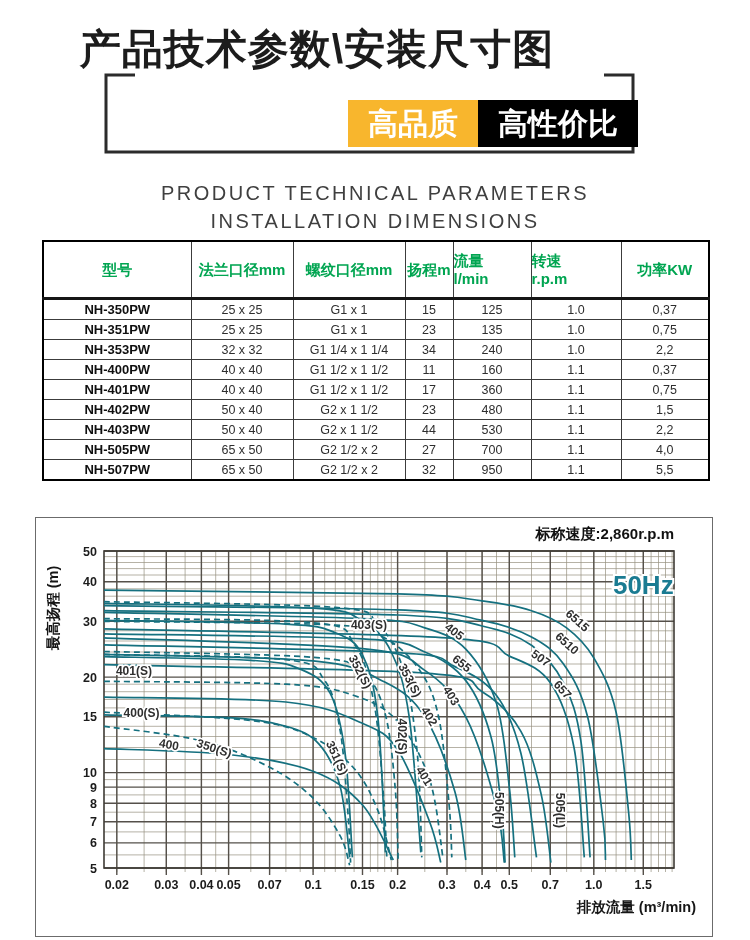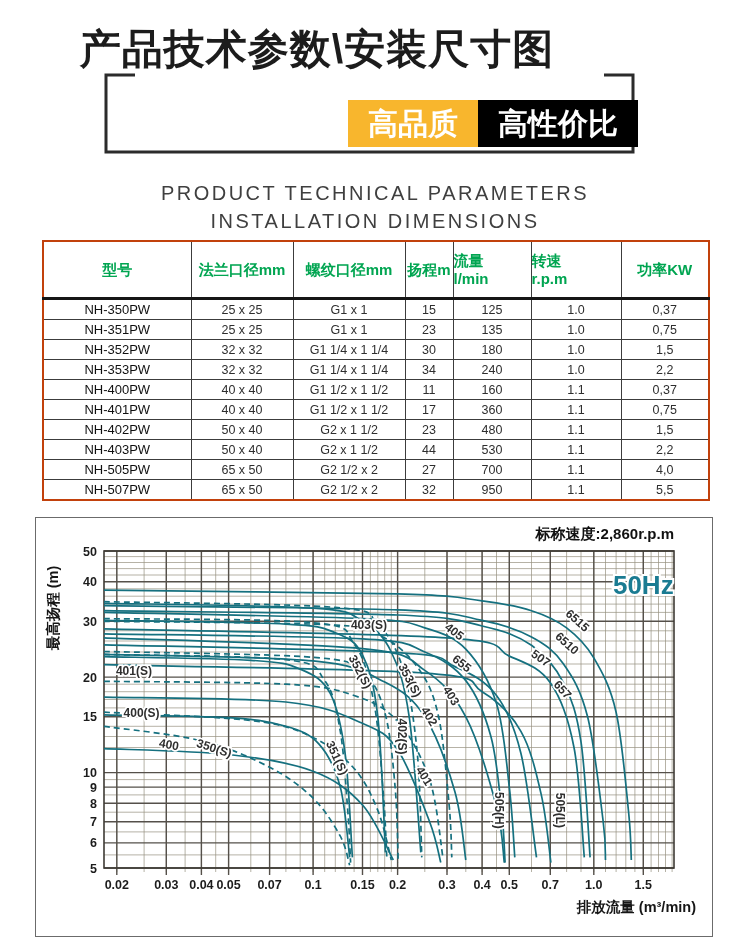--- a/index.html
+++ b/index.html
@@ -12,26 +12,26 @@
   .badges{position:absolute;top:100px;left:0;width:638px;display:flex;justify-content:flex-end;}
   .badge{height:47px;line-height:47px;font-size:30px;font-weight:700;color:#fff;padding:0 20px;}
   .badge-yellow{background:#F8B62D;}
   .badge-dark{background:#000000;}
   .subtitle{position:absolute;top:164px;left:0;width:750px;text-align:center;
     font-size:20px;line-height:28px;color:#3f3f3f;letter-spacing:2.5px;font-weight:500;margin-top:15px;}
   
   .spec-table{position:absolute;top:240px;left:42px;width:666px;border-collapse:collapse;
     table-layout:fixed;background:#fff;}
   .spec-table th,.spec-table td{border:1px solid #3c3c3c;padding:0;overflow:hidden;white-space:nowrap;}
-  .spec-table{border:2px solid #c2410c;}
+  .spec-table{border:2px solid #000000;}
   .spec-table thead th{height:55px;color:#00A551;font-size:15px;font-weight:700;
     text-align:center;vertical-align:middle;border-bottom:3px solid #161616;line-height:1.2;}
   .spec-table thead th.al{text-align:left;padding-left:0;}
   .spec-table tbody td{height:19px;font-size:12.5px;color:#2e2e2e;text-align:center;vertical-align:middle;}
-  .spec-table tbody td.model{font-weight:400;color:#101010;font-size:13px;}
+  .spec-table tbody td.model{font-weight:700;color:#101010;font-size:13px;}
   
   .chart-box{position:absolute;top:517px;left:35px;width:676px;height:418px;
     border:1px solid #6b6b6b;background:#fff;}
   .chart-box svg{display:block;}
 </style>
 </head>
 <body>
 
 <div class="page">
 
@@ -80,29 +80,20 @@
           <td>0,37</td>
         </tr>
         <tr>
           <td class="model">NH-351PW</td>
           <td>25 x 25</td>
           <td>G1 x 1</td>
           <td>23</td>
           <td>135</td>
           <td>1.0</td>
           <td>0,75</td>
-        </tr>
-        <tr>
-          <td class="model">NH-352PW</td>
-          <td>32 x 32</td>
-          <td>G1 1/4 x 1 1/4</td>
-          <td>30</td>
-          <td>180</td>
-          <td>1.0</td>
-          <td>1,5</td>
         </tr>
         <tr>
           <td class="model">NH-353PW</td>
           <td>32 x 32</td>
           <td>G1 1/4 x 1 1/4</td>
           <td>34</td>
           <td>240</td>
           <td>1.0</td>
           <td>2,2</td>
         </tr>

